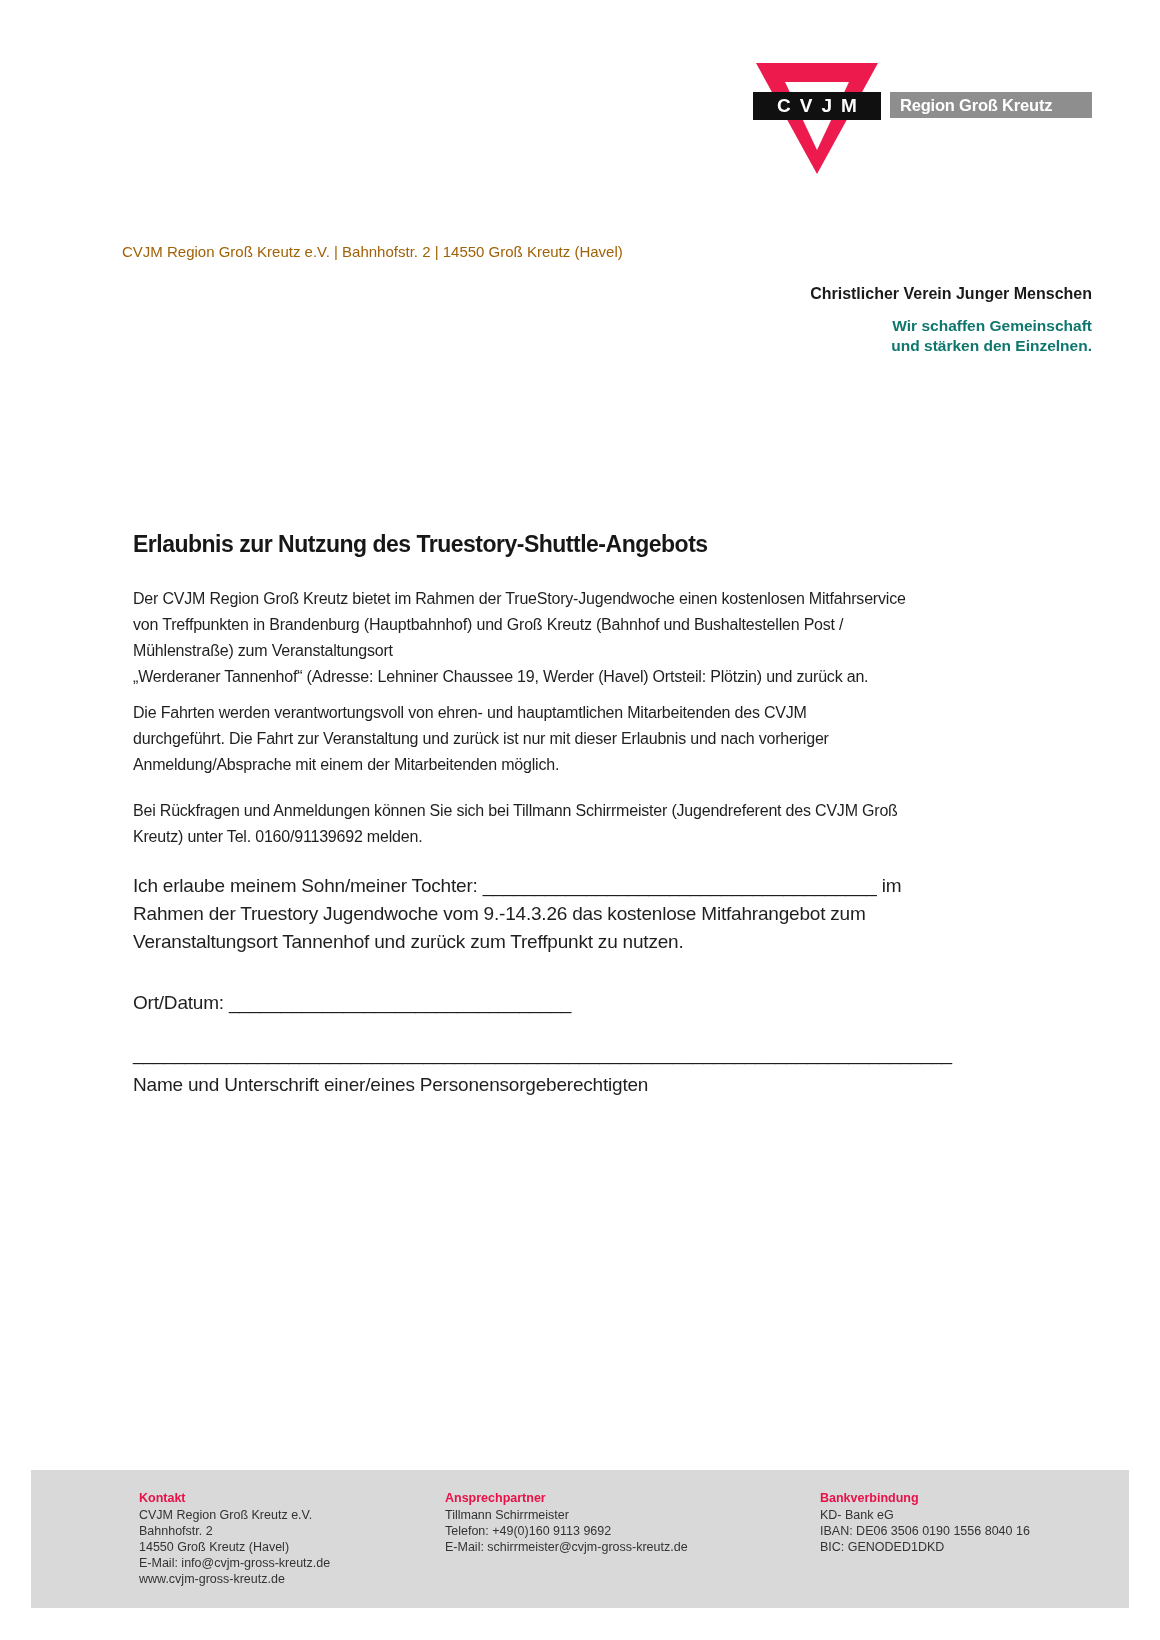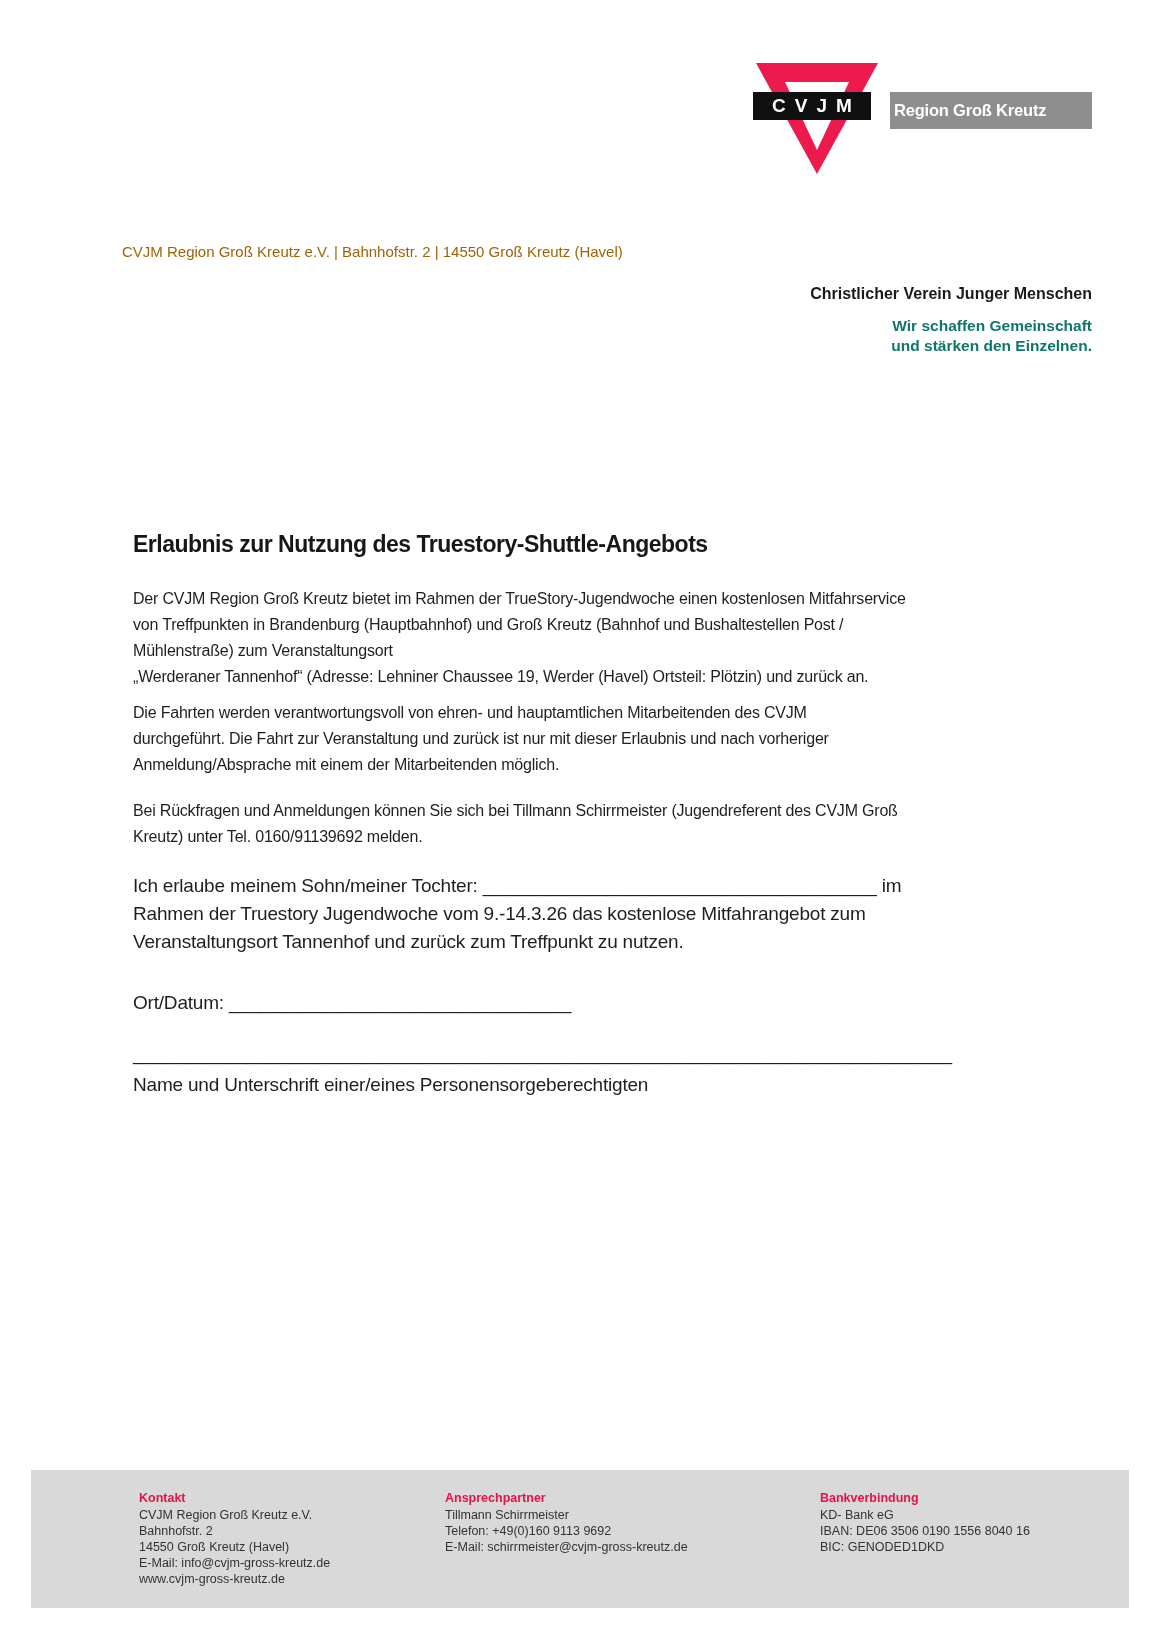--- a/index.html
+++ b/index.html
@@ -9,28 +9,28 @@
     width: 1160px;
     height: 1640px;
     background: #ffffff;
     font-family: "Liberation Sans", sans-serif;
     overflow: hidden;
     margin: 0 auto;
   }
   
   .logo-triangle { position: absolute; left: 756px; top: 63px; width: 122px; height: 111px; }
   .cvjm-bar {
-    position: absolute; left: 753px; top: 92px; width: 118px; height: 28px;
+    position: absolute; left: 753px; top: 92px; width: 128px; height: 28px;
     background: #101010; color: #ffffff; display: flex; align-items: center; justify-content: center;
     font-weight: bold; font-size: 19px; letter-spacing: 9px; padding-left: 9px;
   }
   .region-bar {
-    position: absolute; left: 890px; top: 92px; width: 202px; height: 37px;
+    position: absolute; left: 890px; top: 92px; width: 202px; height: 26px;
     background: #8e8e8e; color: #ffffff; display: flex; align-items: center;
-    font-weight: bold; font-size: 16.5px; padding-left: 4px; letter-spacing: -0.2px;
+    font-weight: bold; font-size: 16.5px; padding-left: 10px; letter-spacing: -0.2px;
   }
   
   .sender-line {
     position: absolute; left: 122px; top: 243px; font-size: 15px; color: #a16207;
     white-space: nowrap;
   }
   .org-block { position: absolute; right: 68px; top: 241px; text-align: right; margin-top: 44px; }
   .org-name { font-size: 16px; font-weight: bold; color: #1a1a1a; white-space: nowrap; }
   .tagline { margin-top: 13px; font-size: 15.5px; font-weight: bold; line-height: 20px; white-space: nowrap; }
   

